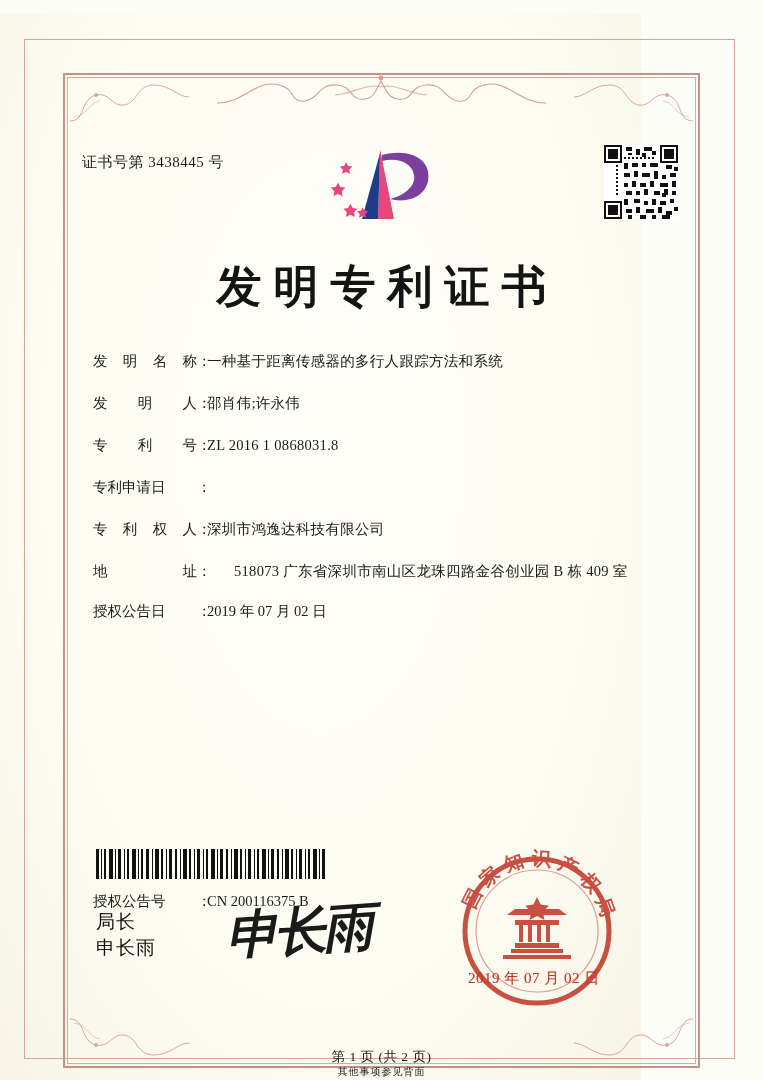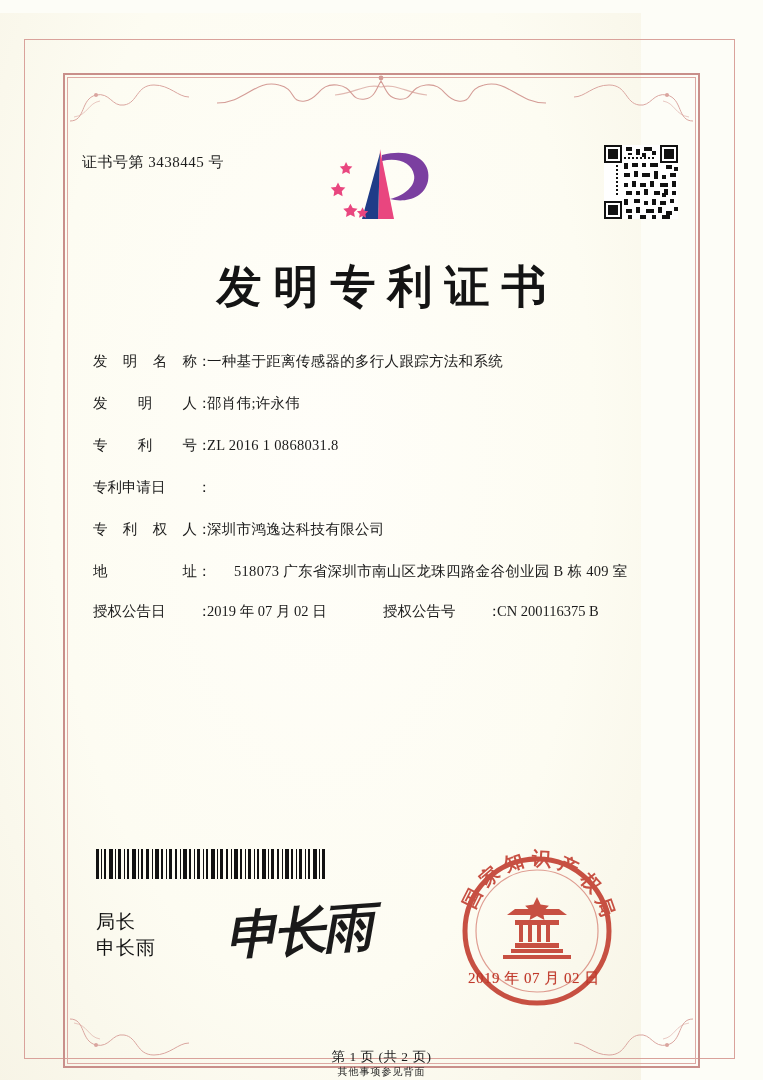--- a/index.html
+++ b/index.html
@@ -136,20 +136,21 @@
   }
   .field.tight { margin-bottom: 20px; }
 
   .addr-val { max-width: 430px; margin-left: 27px; }
 
   
   .row-two {
     display: flex;
     margin-bottom: 32px;
     line-height: 20px;
+    flex-direction: column;
   }
   .row-two .cell { display: flex; }
   .row-two .cell.first { width: 290px; flex: 0 0 290px; }
   .row-two .lbl2 {
     width: 104px; flex: 0 0 104px;
     display: flex; justify-content: space-between;
   }
   .row-two .colon { width: 10px; flex: 0 0 10px; text-align: center; }
 
   

